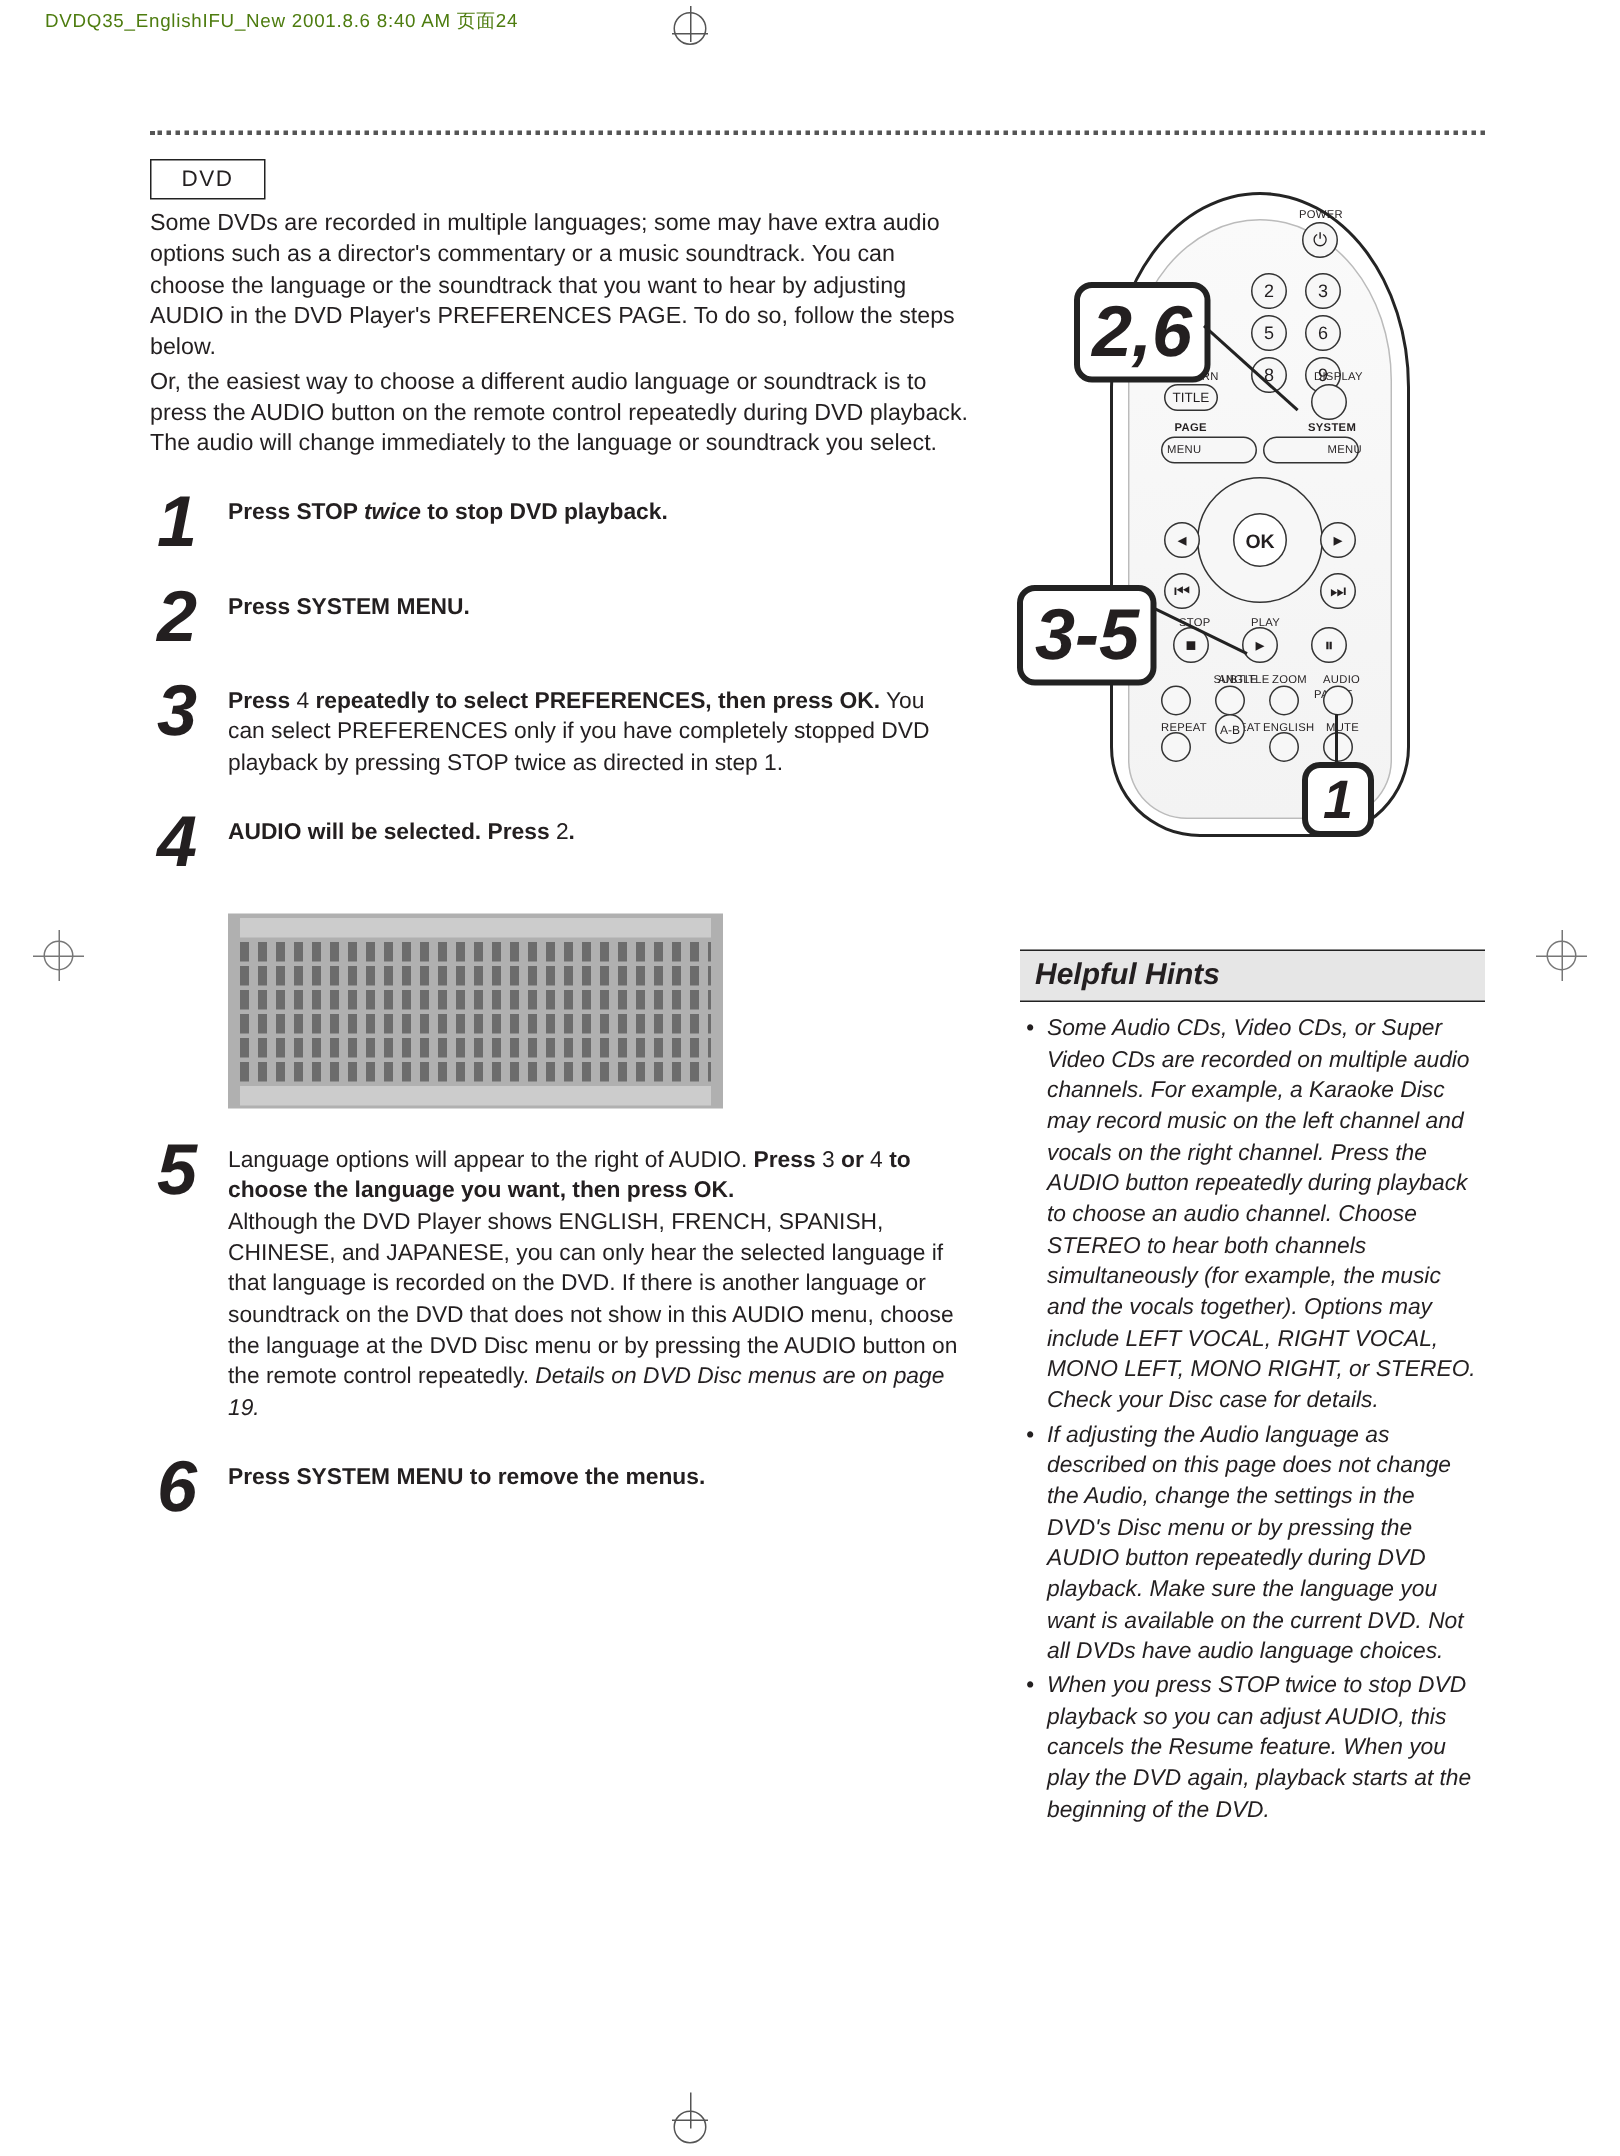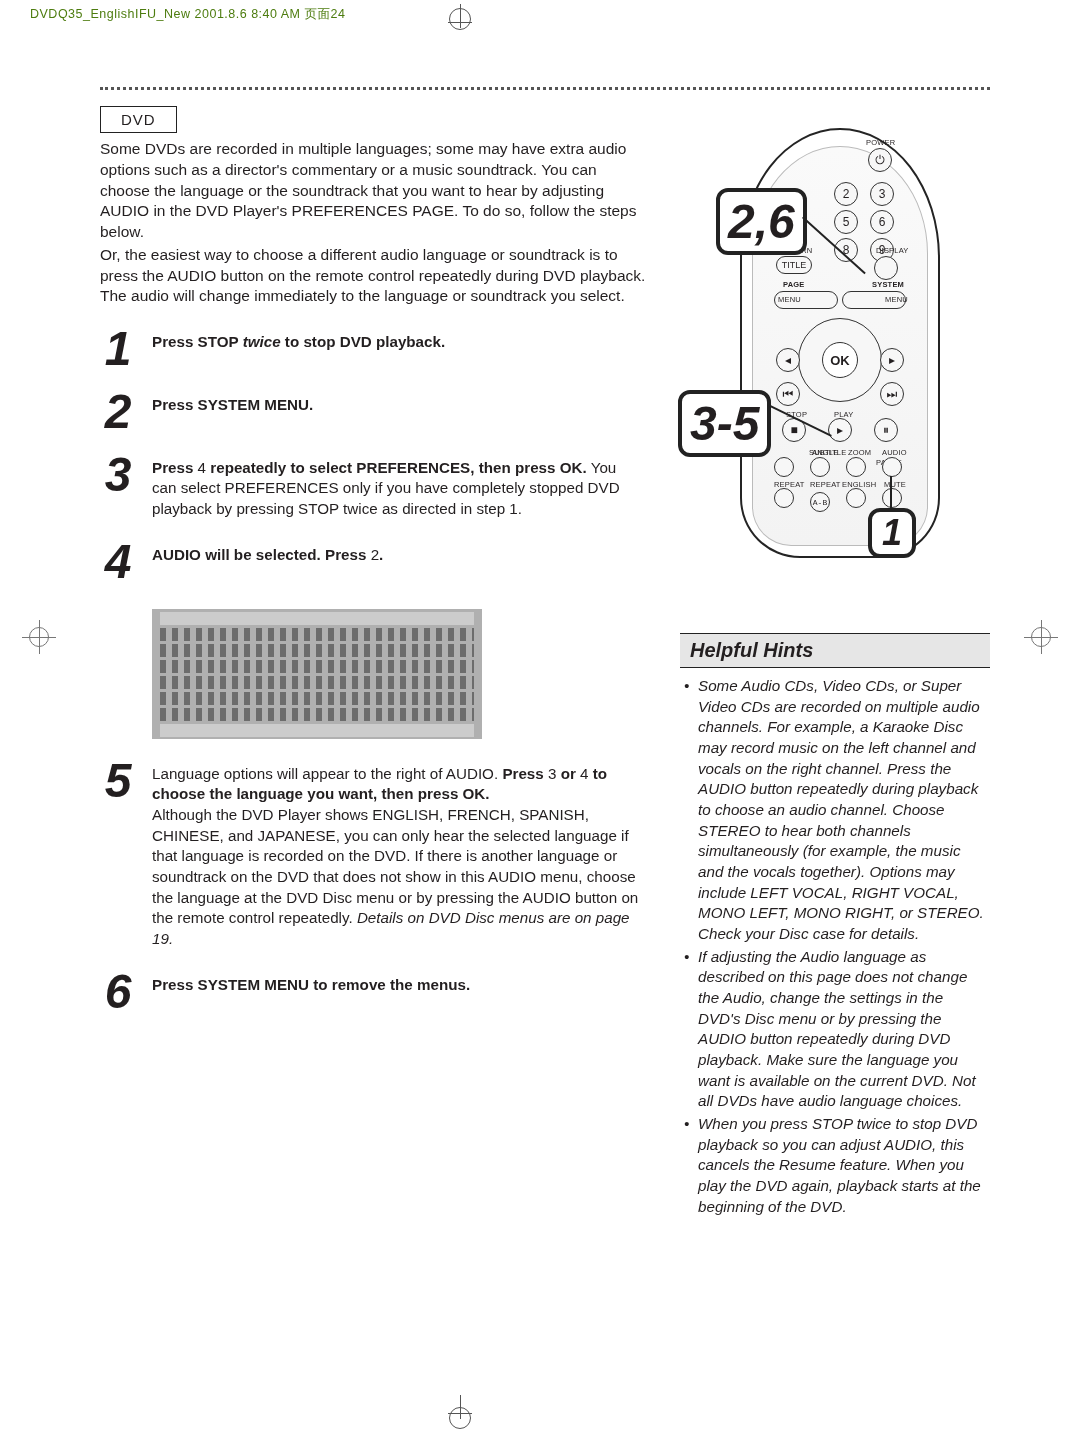--- a/index.html
+++ b/index.html
@@ -225,21 +225,21 @@
     <div class="btn-round" style="left:84px; top:329px; width:20px; height:20px;"></div>
     <div class="btn-round" style="left:120px; top:329px; width:20px; height:20px;"></div>
     <div class="btn-round" style="left:156px; top:329px; width:20px; height:20px;"></div>
     <div class="btn-round" style="left:192px; top:329px; width:20px; height:20px;"></div>
 
     <div class="btn-lbl" style="left:84px; top:352px;">REPEAT</div>
     <div class="btn-lbl" style="left:120px; top:352px;">REPEAT</div>
     <div class="btn-lbl" style="left:152px; top:352px;">ENGLISH</div>
     <div class="btn-lbl" style="left:194px; top:352px;">MUTE</div>
     <div class="btn-round" style="left:84px; top:360px; width:20px; height:20px;"></div>
-    <div class="btn-round" style="left:120px; top:364px; width:20px; height:20px; font-size:8px;font-family:Liberation Mono, monospace;">A-B</div>
+    <div class="btn-round" style="left:120px; top:348px; width:20px; height:20px; font-size:8px;">A-B</div>
     <div class="btn-round" style="left:156px; top:360px; width:20px; height:20px;"></div>
     <div class="btn-round" style="left:192px; top:360px; width:20px; height:20px;"></div>
 
     <div class="callout callout-big" style="left:26px; top:60px;">2,6</div>
     <div class="lead-line-d" style="left:112px; top:90px; height:84px; transform:rotate(-48deg);"></div>
 
     <div class="callout callout-big" style="left:-12px; top:262px;">3-5</div>
     <div class="lead-line-d" style="left:78px; top:278px; height:70px; transform:rotate(-64deg);"></div>
 
     <div class="callout callout-sm" style="left:178px; top:380px;">1</div>

